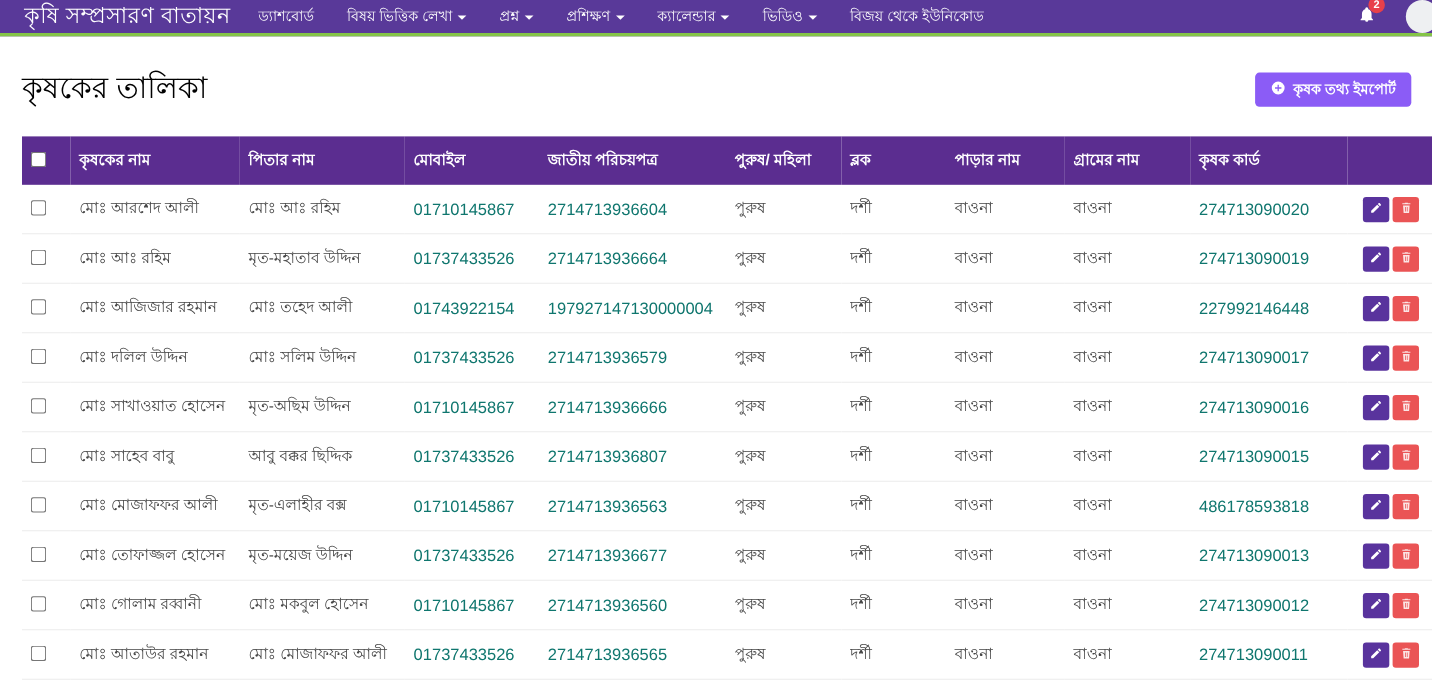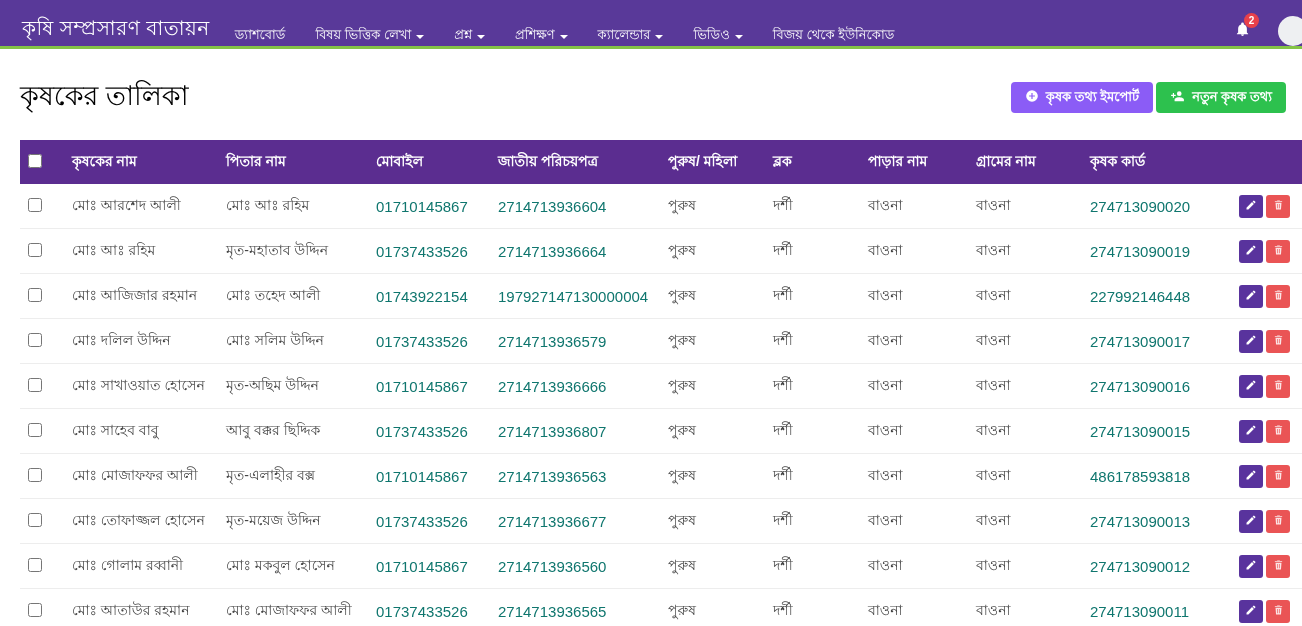--- a/index.html
+++ b/index.html
@@ -1,21 +1,21 @@
 <!DOCTYPE html>
 <html lang="bn"><head>
 <meta charset="utf-8">
 <style>
   * { box-sizing: border-box; margin: 0; padding: 0; }
   html, body { width: 1302px; height: 626px; overflow: hidden; background: #fff;
     font-family: "Liberation Sans", "DejaVu Sans", sans-serif; }
 
   
-  .navbar { height: 49px; background: #593999; border-bottom: 3px solid #84c447;
-    display: flex; align-items: flex-end; padding: 0 10px 0 14px; color: #fff; white-space: nowrap; }
+  .navbar { height: 33px; background: #593999; border-bottom: 3px solid #84c447;
+    display: flex; align-items: center; padding: 0 10px 0 14px; color: #fff; white-space: nowrap; }
   .brand { font-size: 20px; font-weight: 500; letter-spacing: .5px; margin: 0 10px 0 8px; cursor: pointer; }
   .nav-items { display: flex; align-items: center; list-style: none; }
   .nav-item { font-size: 13px; padding: 0 15px; cursor: pointer; display: inline-flex; align-items: center; gap: 5px; }
   .caret { width: 0; height: 0; border-left: 4px solid transparent; border-right: 4px solid transparent;
     border-top: 4px solid #fff; display: inline-block; margin-top: 2px; }
   .nav-right { margin-left: auto; display: flex; align-items: center; gap: 22px; }
   .bell-wrap { position: relative; cursor: pointer; margin-right: 6px; }
   .badge { position: absolute; top: -8px; right: -9px; background: #e8404a; color: #fff;
     min-width: 15px; height: 15px; border-radius: 50%; font-size: 10px; font-weight: bold;
     display: flex; align-items: center; justify-content: center; }
@@ -114,28 +114,20 @@
 
     <button class="btn btn-primary">
       <span>
         <svg width="14" height="14" viewBox="0 0 24 24" fill="#ffffff">
             <path d="M12 2a10 10 0 1 0 0 20 10 10 0 0 0 0-20zm5 11h-4v4h-2v-4H7v-2h4V7h2v4h4v2z"></path>
           </svg>
       </span>
       <span>কৃষক তথ্য ইমপোর্ট</span>
     </button>
 
-    <button class="btn btn-success">
-      <span>
-        <svg width="15" height="14" viewBox="0 0 24 24" fill="#ffffff">
-            <path d="M15 12a4 4 0 1 0-4-4 4 4 0 0 0 4 4zM6 10V7H4v3H1v2h3v3h2v-3h3v-2H6zm9 4c-2.7 0-8 1.35-8 4v3h16v-3c0-2.65-5.3-4-8-4z"></path>
-          </svg>
-      </span>
-      <span>নতুন কৃষক তথ্য</span>
-    </button>
   </div>
 </div>
 
 <div class="table-wrap">
   <table>
     <colgroup>
       <col style="width:44px">
         <col style="width:154px">
         <col style="width:150px">
         <col style="width:122px">

